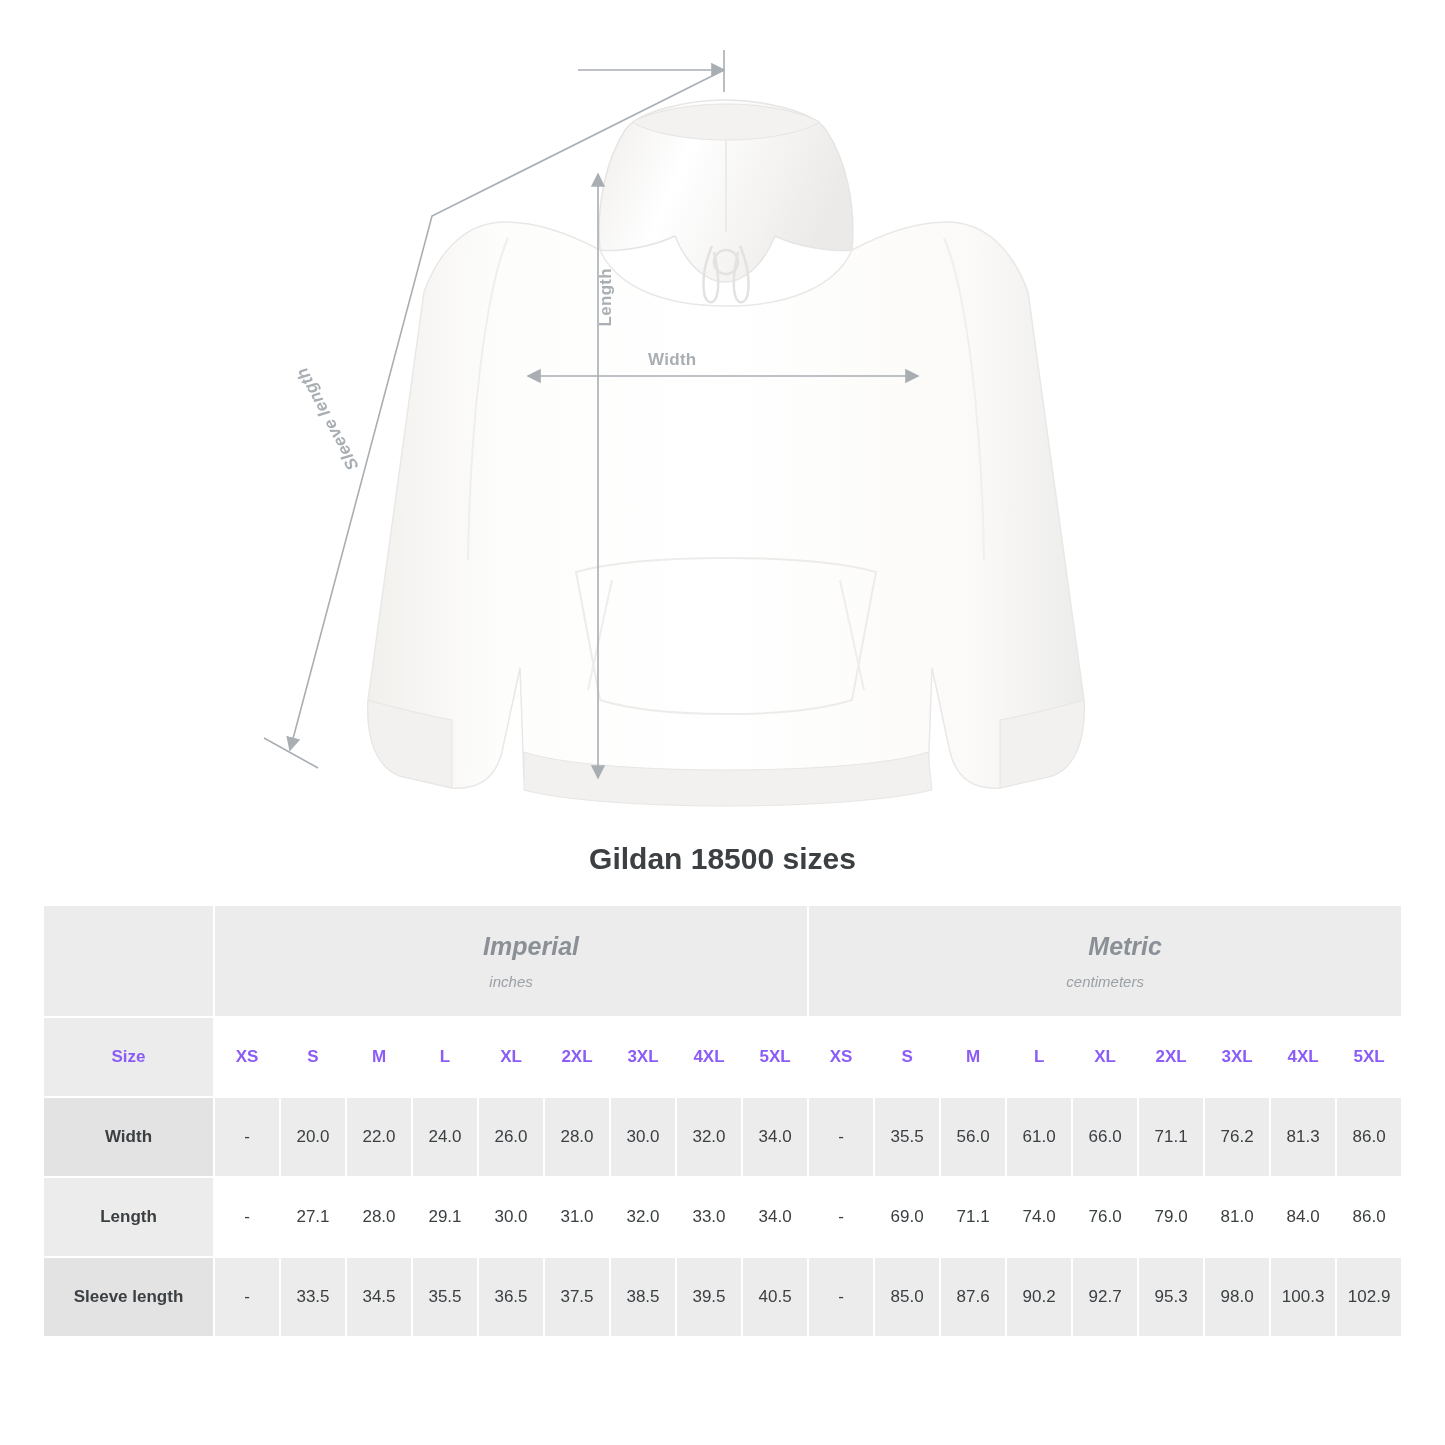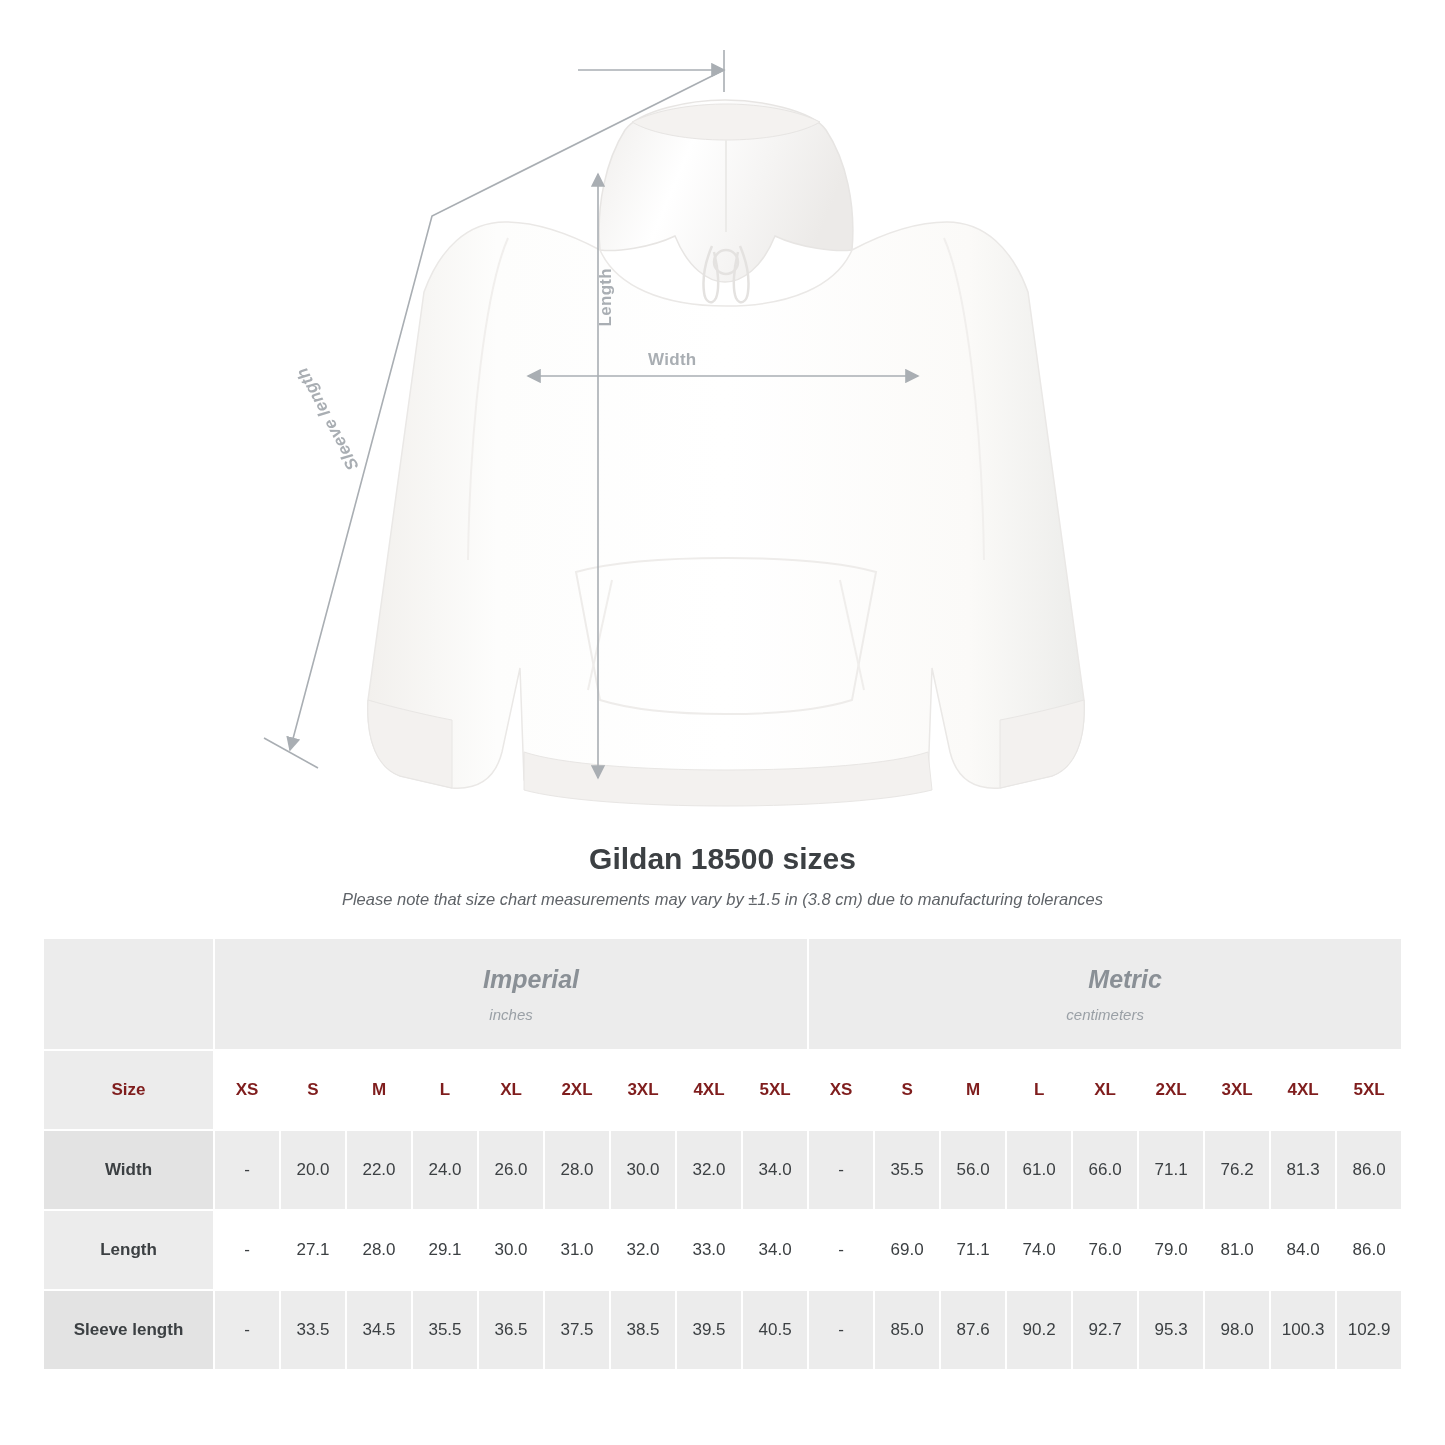--- a/index.html
+++ b/index.html
@@ -109,21 +109,21 @@
     color: #9aa0a6;
     margin-top: 12px;
   }
   .corner-cell {
     background: #ececec;
   }
   .head-row td {
     height: 76px;
     font-size: 17px;
     font-weight: bold;
-    color: #7f1d1d;
+    color: #8b5cf6;
     background: #ffffff;
   }
   .head-row td.rowhead {
     font-size: 17px;
   }
   .data-row td {
     height: 76px;
     font-size: 17px;
     color: #3c4043;
   }
@@ -257,21 +257,20 @@
       </g>
     </svg>
 
     <div class="dim-label label-width">Width</div>
     <div class="dim-label label-length">Length</div>
     <div class="dim-label label-sleeve">Sleeve length</div>
   </div>
 
   <div class="title-block">
     <h1 class="chart-title">Gildan 18500 sizes</h1>
-    <p class="chart-note">Please note that size chart measurements may vary by ±1.5 in (3.8 cm) due to manufacturing tolerances</p>
   </div>
 
   <div class="table-wrap">
     <table class="size-table">
       <colgroup>
         <col style="width:170px">
         <col span="9" style="width:66px">
         <col span="9" style="width:66px">
       </colgroup>
       <tbody>

